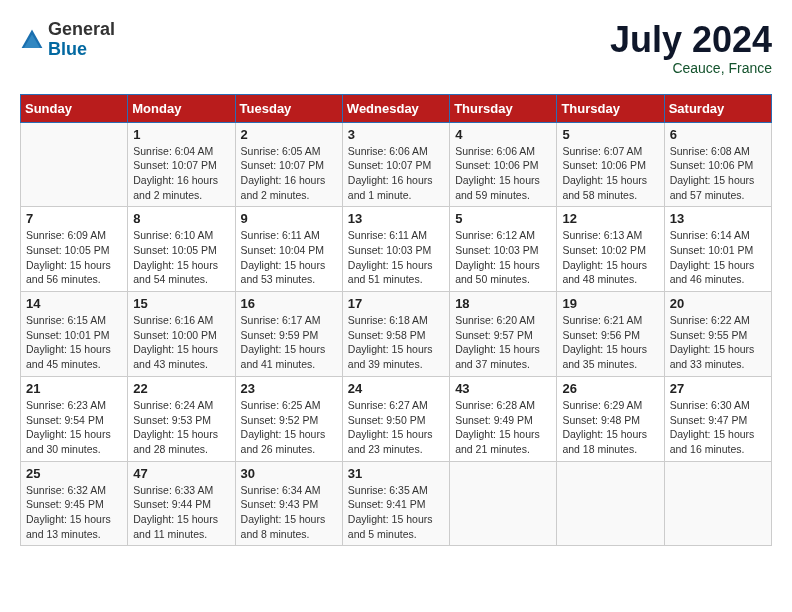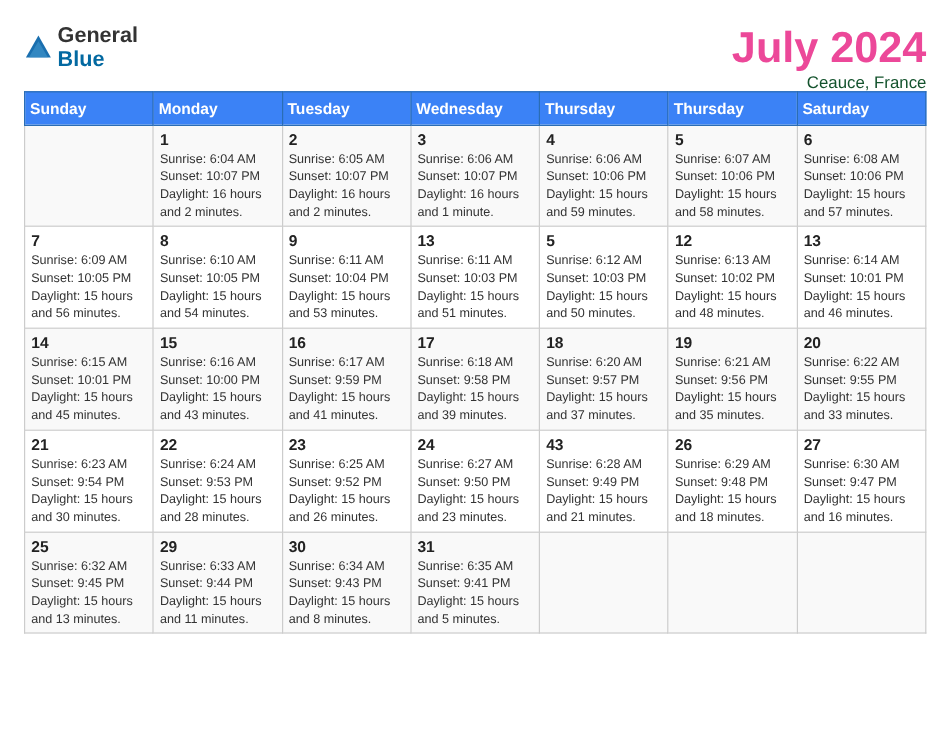--- a/index.html
+++ b/index.html
@@ -7,21 +7,21 @@
       font-family: Arial, sans-serif;
       background: #fff;
       width: 792px;
       min-height: 612px;
       padding: 20px;
     }
     .header {
       display: flex;
       justify-content: space-between;
       align-items: flex-start;
-      margin-bottom: 0;
+      margin-bottom: 18px;
     }
     .logo {
       display: flex;
       align-items: center;
       gap: 4px;
     }
     .logo-text {
       display: flex;
       flex-direction: column;
       line-height: 1.1;
@@ -39,34 +39,34 @@
     .logo-icon {
       width: 24px;
       height: 24px;
     }
     .title-block {
       text-align: right;
     }
     .month-year {
       font-size: 36px;
       font-weight: bold;
-      color: #ec4899;
+      color: #0f172a;
       line-height: 1.1;
     }
     .location {
       font-size: 14px;
       color: #14532d;
     }
     table {
       width: 100%;
       border-collapse: collapse;
       font-size: 11px;
     }
     thead tr th {
-      background: #3b82f6;
+      background: #b91c1c;
       color: #fff;
       padding: 6px 4px;
       text-align: left;
       font-size: 13px;
       font-weight: bold;
       border: 1px solid #2a6db5;
     }
     tbody tr td {
       border: 1px solid #ccc;
       vertical-align: top;
@@ -242,21 +242,21 @@
           <div class="day-number">27</div>
           <div class="day-info">Sunrise: 6:30 AM<br>Sunset: 9:47 PM<br>Daylight: 15 hours and 16 minutes.</div>
         </td>
       </tr>
       <tr>
         <td>
           <div class="day-number">25</div>
           <div class="day-info">Sunrise: 6:32 AM<br>Sunset: 9:45 PM<br>Daylight: 15 hours and 13 minutes.</div>
         </td>
         <td>
-          <div class="day-number">29</div>
+          <div class="day-number">47</div>
           <div class="day-info">Sunrise: 6:33 AM<br>Sunset: 9:44 PM<br>Daylight: 15 hours and 11 minutes.</div>
         </td>
         <td>
           <div class="day-number">30</div>
           <div class="day-info">Sunrise: 6:34 AM<br>Sunset: 9:43 PM<br>Daylight: 15 hours and 8 minutes.</div>
         </td>
         <td>
           <div class="day-number">31</div>
           <div class="day-info">Sunrise: 6:35 AM<br>Sunset: 9:41 PM<br>Daylight: 15 hours and 5 minutes.</div>
         </td>

